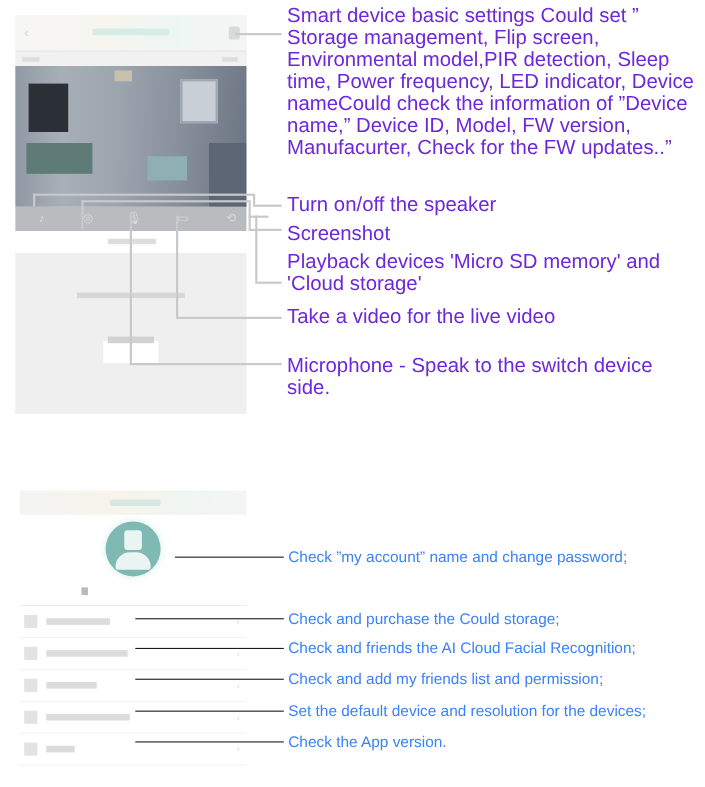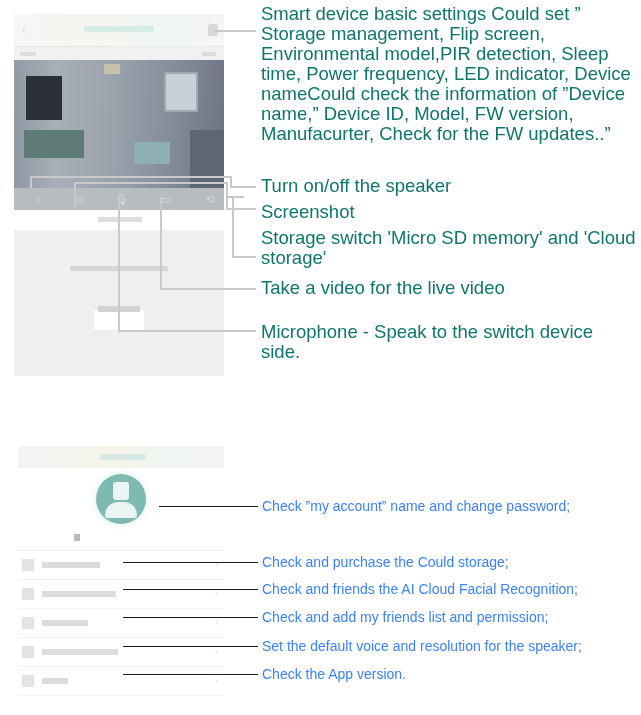--- a/index.html
+++ b/index.html
@@ -56,21 +56,21 @@
     .p2-row { position: relative; height: 28px; border-bottom: 1px solid #f2f2f2; }
     .p2-row .ic { position: absolute; left: 4px; top: 8px; width: 12px; height: 12px; background: #e3e3e3; }
     .p2-row .lbl { position: absolute; left: 24px; top: 11px; height: 6px; background: #dcdcdc; }
     .p2-row .chev { position: absolute; right: 6px; top: 9px; font-size: 9px; color: #d8d8d8; line-height: 10px; }
 
     
     .ln { position: absolute; background: #c9c9c9; }
     .lnk { position: absolute; background: #1a1a1a; }
 
     
-    .note { position: absolute; font-size: 18.5px; line-height: 20px; color: #0f766e; }
+    .note { position: absolute; font-size: 18.5px; line-height: 20px; color: #6d28d9; }
     .note2 { position: absolute; font-size: 14px; line-height: 16px; color: #3b82f6; white-space: nowrap; }
   </style>
 </head>
 <body>
 
 <div class="abs phone1">
   <div class="abs p1-header">
     <div class="abs p1-back">‹</div>
     <div class="abs p1-title"></div>
     <div class="abs p1-gear"></div>
@@ -117,21 +117,21 @@
 <div class="ln" style="left:232px;top:196px;width:2px;height:60px"></div>
 <div class="ln" style="left:232px;top:256px;width:24px;height:2px"></div>
 <div class="ln" style="left:160px;top:196px;width:2px;height:92px"></div>
 <div class="ln" style="left:160px;top:288px;width:96px;height:2px"></div>
 <div class="ln" style="left:118px;top:196px;width:2px;height:134px"></div>
 <div class="ln" style="left:118px;top:330px;width:138px;height:2px"></div>
 
 <div class="note" style="left:261px;top:4px;width:376px">Smart device basic settings Could set ” Storage management, Flip screen, Environmental model,PIR detection, Sleep time, Power frequency, LED  indicator, Device nameCould check the information of ”Device name,”  Device ID, Model, FW version, Manufacurter, Check for the FW updates..”</div>
 <div class="note" style="left:261px;top:176px;width:376px">Turn on/off the speaker</div>
 <div class="note" style="left:261px;top:202px;width:376px">Screenshot</div>
-<div class="note" style="left:261px;top:228px;width:376px">Storage  switch 'Micro SD memory' and  'Cloud storage'</div>
+<div class="note" style="left:261px;top:228px;width:376px">Playback  devices 'Micro SD memory' and  'Cloud storage'</div>
 <div class="note" style="left:261px;top:278px;width:376px">Take a video for the live video</div>
 <div class="note" style="left:261px;top:322px;width:376px">Microphone - Speak to the switch device side.</div>
 
 <div class="abs phone2">
   <div class="abs p2-header">
     <div class="abs p2-title"></div>
   </div>
   <div class="abs avatar">
     <div class="abs avatar-head"></div>
     <div class="abs avatar-body"></div>
@@ -172,14 +172,14 @@
 <div class="lnk" style="left:123px;top:562px;width:135px;height:1px"></div>
 <div class="lnk" style="left:123px;top:589px;width:135px;height:1px"></div>
 <div class="lnk" style="left:123px;top:617px;width:135px;height:1px"></div>
 <div class="lnk" style="left:123px;top:646px;width:135px;height:1px"></div>
 <div class="lnk" style="left:123px;top:674px;width:135px;height:1px"></div>
 
 <div class="note2" style="left:262px;top:498px">Check  ”my account”  name and change password;</div>
 <div class="note2" style="left:262px;top:554px">Check and purchase the Could storage;</div>
 <div class="note2" style="left:262px;top:581px">Check and friends the AI Cloud Facial Recognition;</div>
 <div class="note2" style="left:262px;top:609px">Check and add my friends list and permission;</div>
-<div class="note2" style="left:262px;top:638px">Set the default voice and resolution for the speaker;</div>
+<div class="note2" style="left:262px;top:638px">Set the default device and resolution for the devices;</div>
 <div class="note2" style="left:262px;top:666px">Check the App version.</div>
 
 </body></html>

